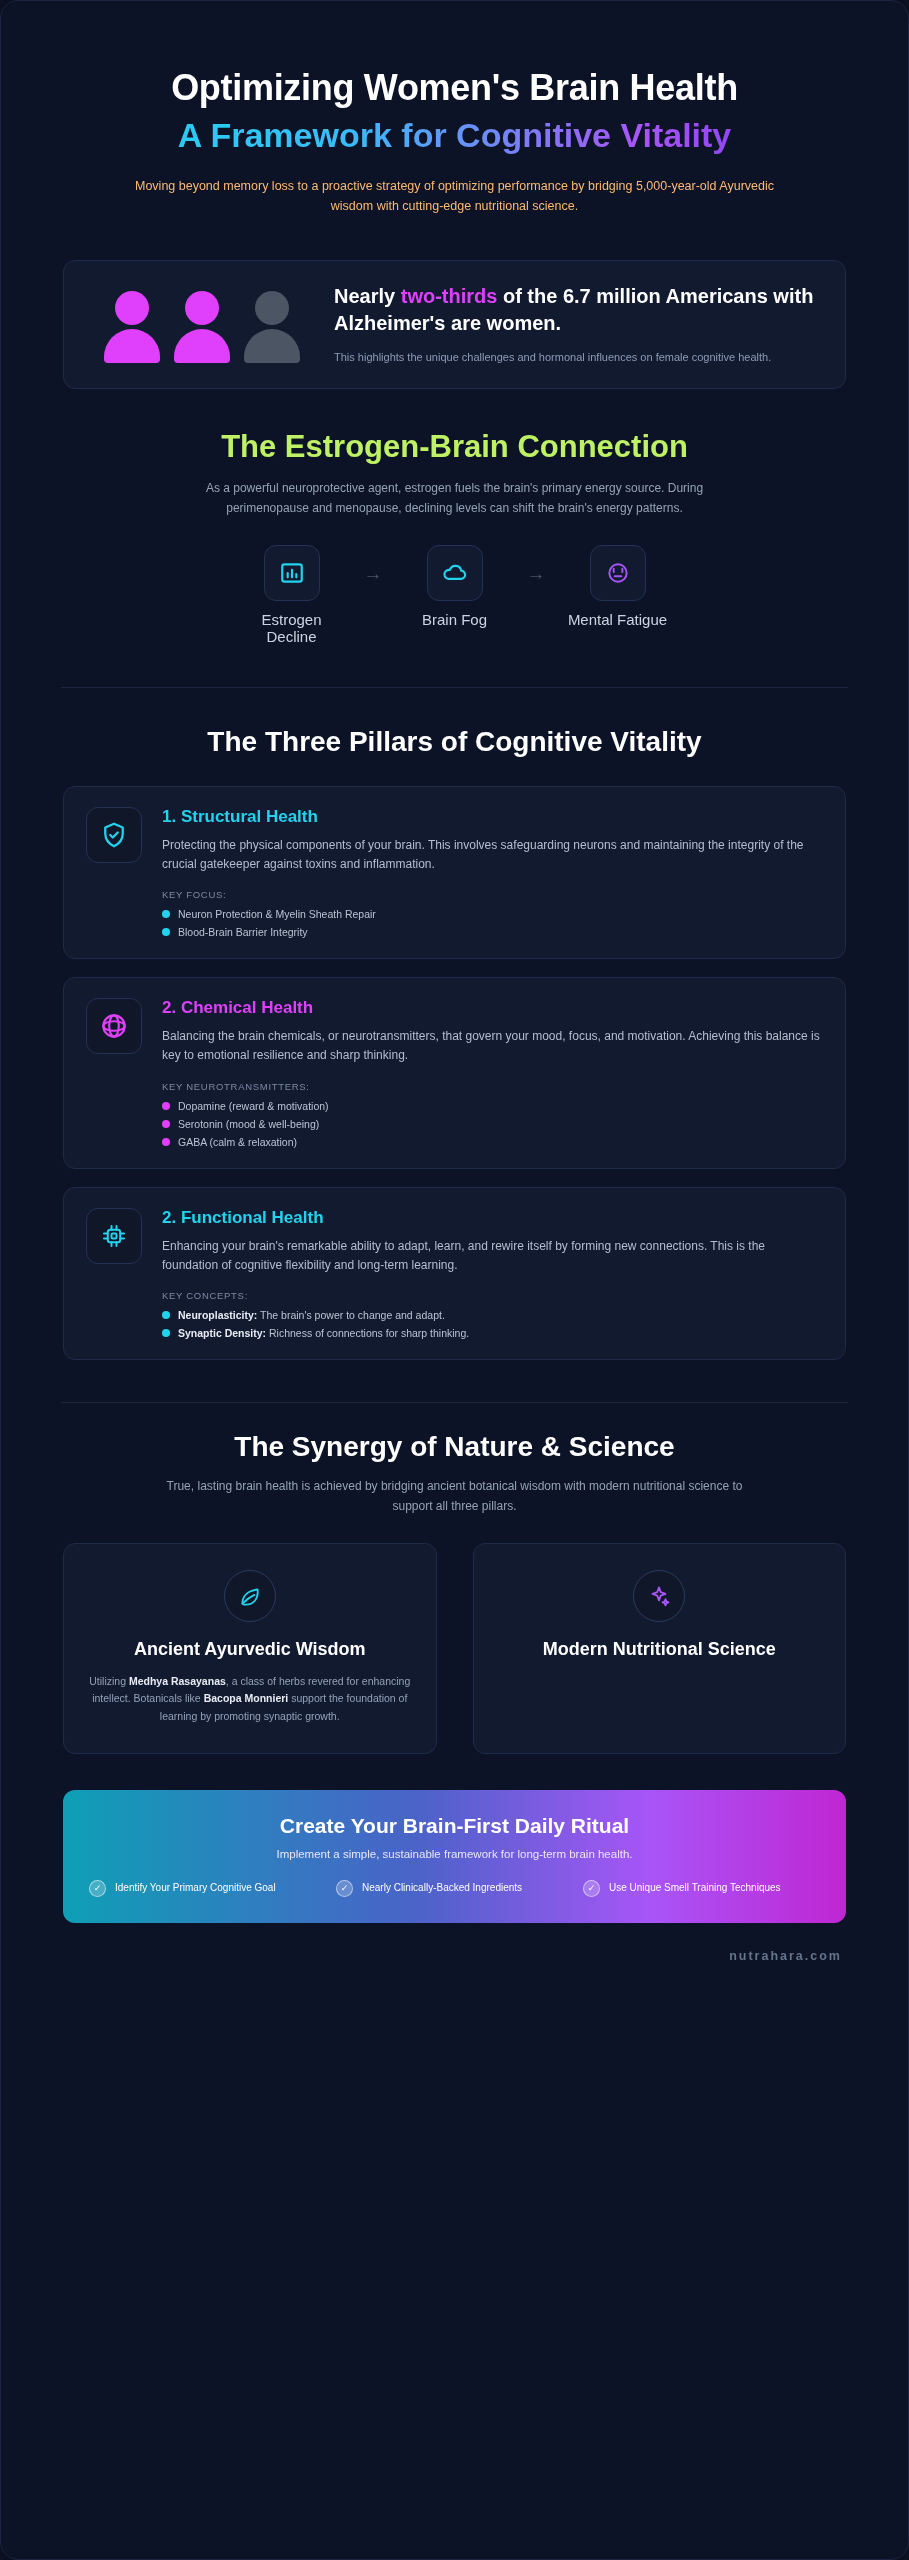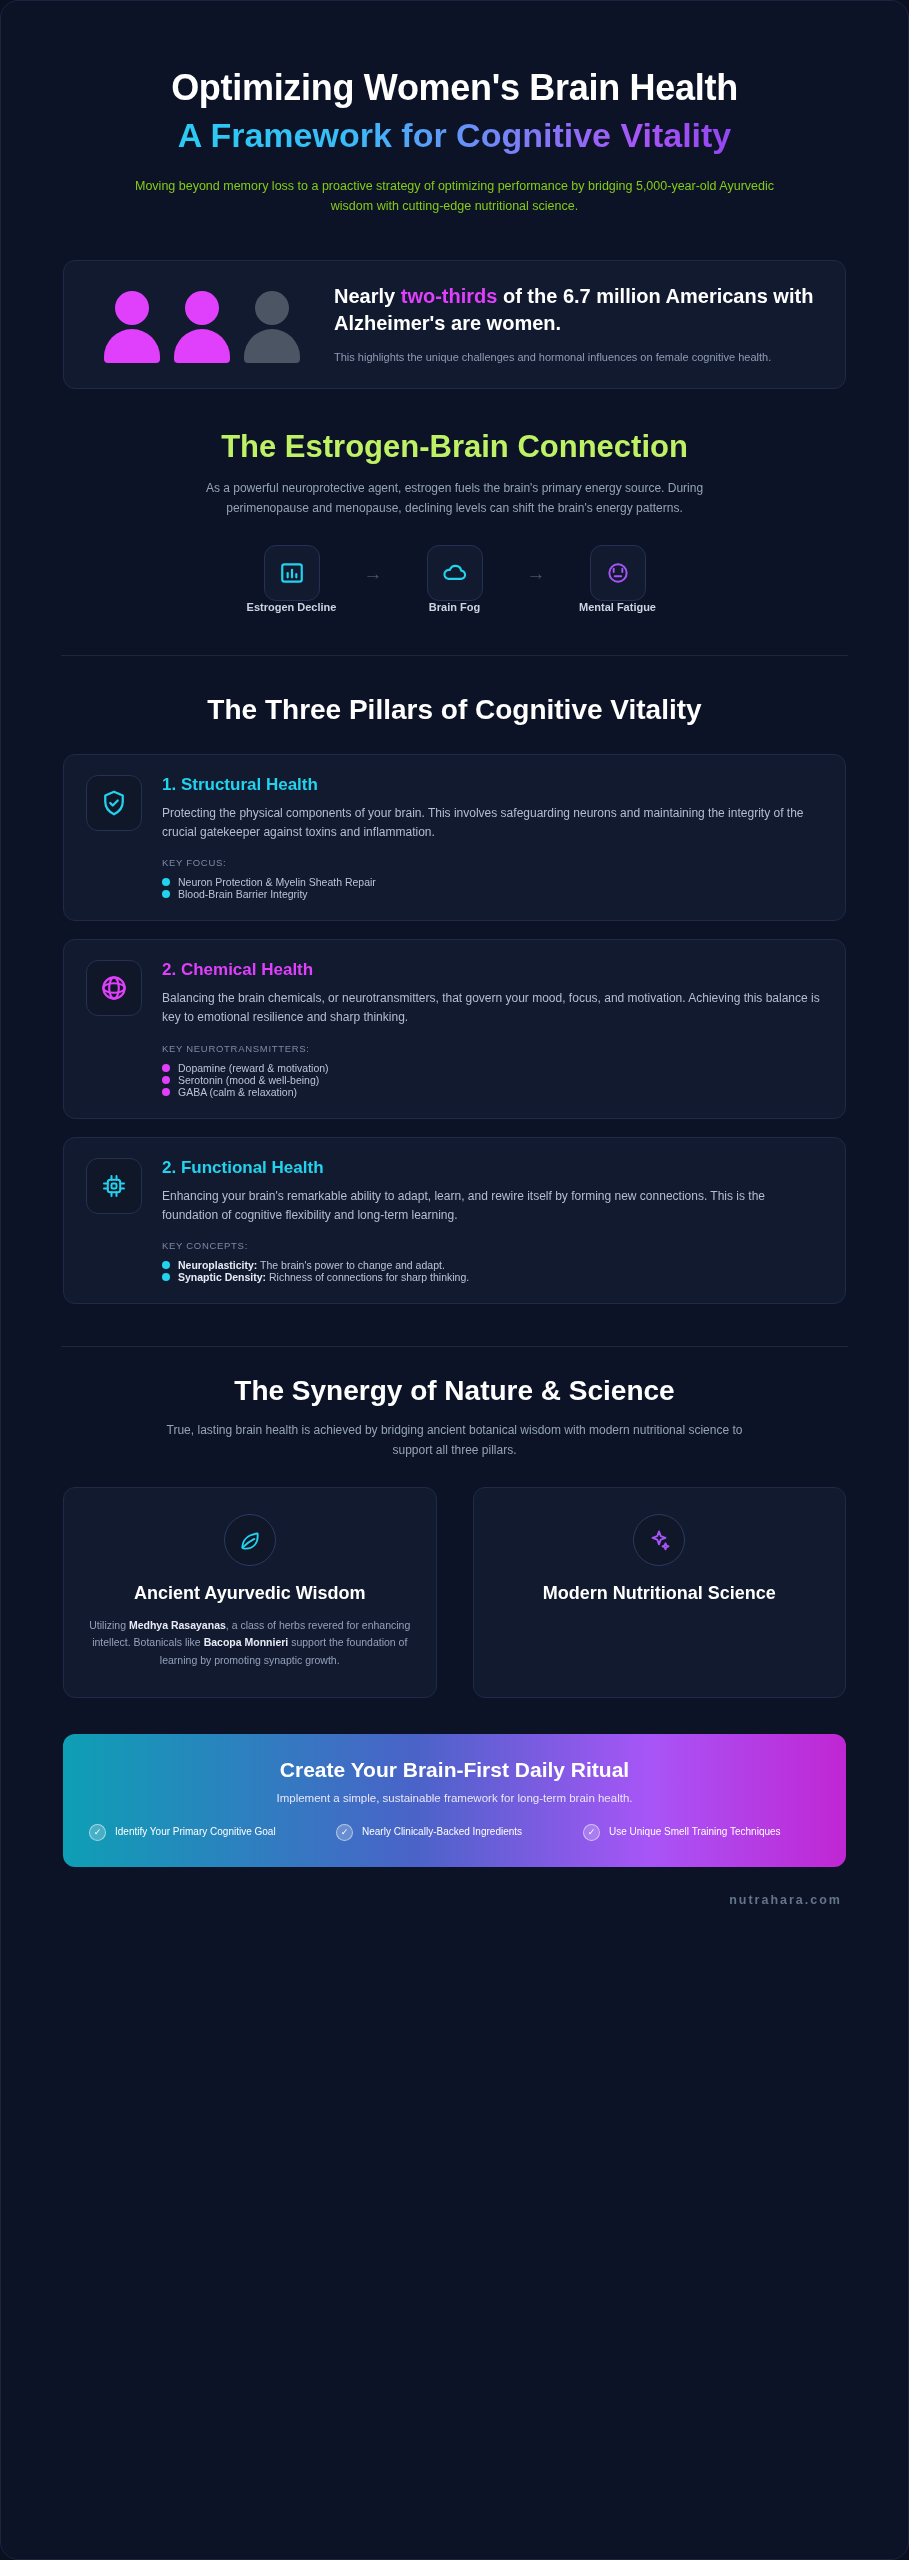--- a/index.html
+++ b/index.html
@@ -26,21 +26,21 @@
     font-size: 36px; font-weight: bold; line-height: 1.18; color: #ffffff;
     letter-spacing: -0.3px;
   }
   .title-sub {
     font-size: 34px; font-weight: bold; line-height: 1.2; margin-top: 6px;
     background: linear-gradient(90deg, #22d3ee 0%, #38bdf8 35%, #a855f7 75%, #7c3aed 100%);
     -webkit-background-clip: text; background-clip: text; color: transparent;
   }
   .subtitle {
     margin: 20px auto 0 auto; max-width: 640px;
-    font-size: 12.5px; line-height: 1.6; color: #84cc16;
+    font-size: 12.5px; line-height: 1.6; color: #fdba74;
   }
 
   
   .stat-card {
     margin: 34px 36px 16px 36px;
     background: #121a30;
     border: 1px solid #1e2a47;
     border-radius: 12px;
     padding: 22px 26px;
     display: flex;
@@ -65,21 +65,21 @@
   .h2 { font-size: 31px; font-weight: bold; color: #bef264; margin-top: 40px; }
   .para { font-size: 12px; line-height: 1.65; color: #94a3b8; margin: 14px auto 0 auto; max-width: 580px; }
 
   .flow { display: flex; align-items: flex-start; justify-content: center; gap: 18px; margin-top: 26px; }
   .flow-item { width: 108px; text-align: center; }
   .flow-icon {
     width: 56px; height: 56px; margin: 0 auto; border-radius: 12px;
     background: #121a30; border: 1px solid #243154;
     display: flex; align-items: center; justify-content: center;
   }
-  .flow-label { font-size: 11px; font-weight: bold; color: #cbd5e1; }
+  .flow-label { margin-top: 10px; font-size: 15px; font-weight: normal; color: #cbd5e1; }
   .flow-arrow { color: #475569; font-size: 19px; padding-top: 18px; }
 
   .divider { height: 1px; background: #1c2640; margin: 42px 34px 0 34px; }
 
   
   .h1-section {
     font-size: 28px; font-weight: bold; color: #ffffff; text-align: center;
     margin-top: 38px;
   }
   .pillars { margin: 28px 36px 0 36px; display: flex; flex-direction: column; gap: 18px; }
@@ -91,21 +91,21 @@
     width: 56px; height: 56px; flex: 0 0 56px; border-radius: 12px;
     background: #0f1729; border: 1px solid #243154;
     display: flex; align-items: center; justify-content: center;
   }
   .pillar-body { flex: 1; }
   .pillar-title { font-size: 17px; font-weight: bold; margin-bottom: 9px; }
   .t-cyan { color: #22d3ee; }
   .t-magenta { color: #e040fb; }
   .pillar-desc { font-size: 12px; line-height: 1.6; color: #b3bed1; }
   .key-label { margin-top: 15px; font-size: 9.5px; letter-spacing: 0.7px; color: #7b8aa3; }
-  .key-list { margin-top: 8px; display: flex; flex-direction: column; }
+  .key-list { margin-top: 8px; display: flex; flex-direction: column; gap: 6px; }
   .key-item { font-size: 10.5px; color: #b9c4d6; display: flex; align-items: center; gap: 8px; }
   .dot { width: 8px; height: 8px; border-radius: 50%; flex: 0 0 8px; }
   .dot-cyan { background: #22d3ee; }
   .dot-magenta { background: #e040fb; }
   .key-item b { color: #e8ecf4; }
 
   
   .synergy-cards { margin: 26px 36px 0 36px; display: flex; gap: 36px; }
   .syn-card {
     flex: 1; background: #121a30; border: 1px solid #1e2a47; border-radius: 12px;

